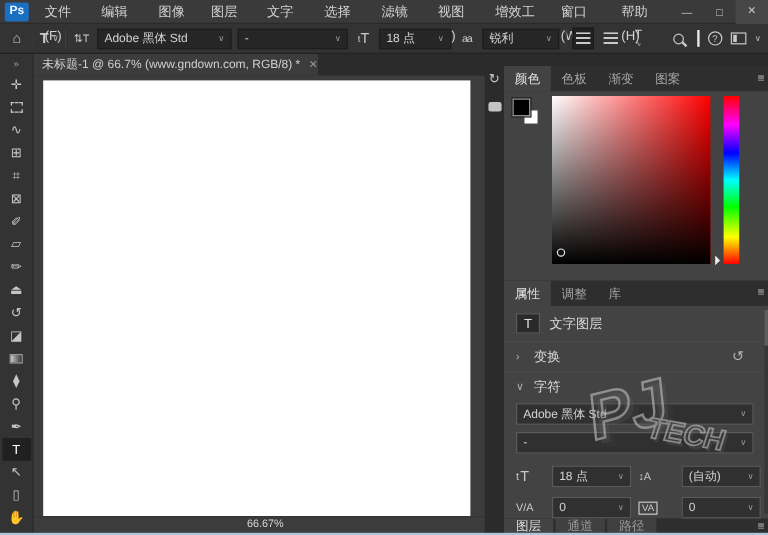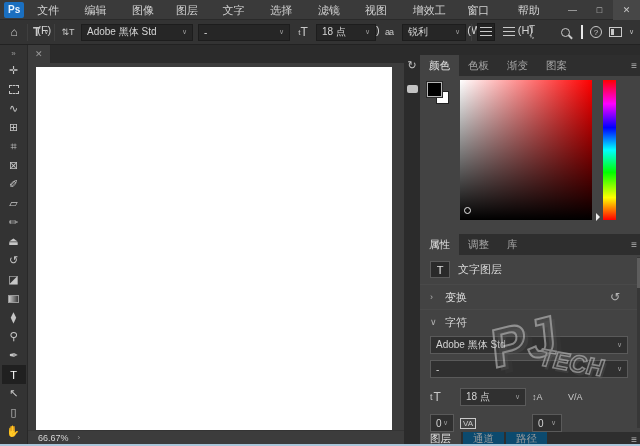--- a/index.html
+++ b/index.html
@@ -47,21 +47,21 @@
   .tool.active{ background:#202020; color:#fff; }
   .tool .dash-box{ width:10px; height:9px; border:1px dashed #c6c6c6;}
   .tool .grad-box{ width:11px; height:8px; background:linear-gradient(to right,#c9c9c9,#3a3a3a); border:1px solid #9a9a9a;}
   
   .centercol{ flex:1; display:flex; flex-direction:column; min-width:0;}
   .tabbar{ height:18px; background:#2b2b2b; display:flex; font-size:10px;}
   .doc-tab{ max-width:238px; background:#3c3c3c; color:#cfcfcf; display:flex; align-items:center; padding:0 7px; gap:7px; white-space:nowrap; overflow:hidden; border-right:1px solid #2a2a2a;}
   .doc-tab .x{ color:#9a9a9a; font-size:9px;}
   .canvas-zone{ flex:1; position:relative; background:#3c3c3c;}
   .canvas{ position:absolute; left:8px; top:4px; right:12px; bottom:0; background:#ffffff; }
-  .statusbar{ height:14px; background:#3c3c3c; border-top:1px solid #343434; display:flex; align-items:center; gap:9px; font-size:9px; color:#b8b8b8; padding-left:10px;}
+  .statusbar{ height:14px; background:#3c3c3c; border-top:1px solid #343434; display:flex; align-items:center; gap:9px; font-size:9px; color:#b8b8b8; padding-left:10px;flex-direction:column;}
   .statusbar .zoomv{ color:#d6d6d6;}
   .statusbar .chv{ font-size:8px; color:#9a9a9a;}
   
   .rightcol{ width:236px; background:#2b2b2b; display:flex;}
   .dockstrip{ width:22px; display:flex; flex-direction:column; align-items:center; padding-top:12px; gap:8px;}
   .dock-ic{ width:16px; height:16px; display:flex; align-items:center; justify-content:center; color:#c3c3c3; font-size:11px;}
   .bubble{ width:11px; height:8px; background:#c3c3c3; border-radius:2px; position:relative;}
   .bubble::after{ content:''; position:absolute; left:2px; bottom:-3px; border:3px solid transparent; border-top-color:#c3c3c3; border-left-width:2px; border-right-width:2px;}
   .panelstack{ flex:1; display:flex; flex-direction:column; }
   .panel-header{ height:21px; background:#2e2e2e; display:flex; align-items:stretch; font-size:10.5px;}
@@ -94,21 +94,21 @@
   .char-font{ margin:2px 16px 0 10px;}
   .char-style{ margin:6px 16px 0 10px;}
   .char-grid{ display:grid; grid-template-columns:24px 66px 30px 66px; column-gap:6px; row-gap:8px; padding:10px 10px 0 10px; align-items:center;}
   .cicon{ color:#c9c9c9; font-size:9px; display:flex; align-items:center; justify-content:flex-start; gap:1px;}
   .cicon b{ font-weight:normal; font-size:12px;}
   .va-box{ border:1px solid #c9c9c9; padding:0 2px; font-size:8px;}
   .pscroll{ position:absolute; right:2px; top:23px; bottom:4px; width:5px; background:#373737;}
   .pscroll .thumb{ position:absolute; top:1px; left:0; right:0; height:30px; background:#5d5d5d;}
   
   .bottombar{ height:20px; background:#2e2e2e; display:flex; align-items:stretch; font-size:10.5px;}
-  .btab{ padding:0 10px; display:flex; align-items:center; color:#9a9a9a; background:#0c4a6e; margin-right:2px;}
+  .btab{ padding:0 10px; display:flex; align-items:center; color:#9a9a9a; background:#404040; margin-right:2px;}
   .btab.active{ background:#434343; color:#dedede;}
   .bottom-edge{ position:absolute; left:0; right:0; bottom:0; height:2px; background:#a9c6da;}
   
   .watermark{ position:absolute; right:-6px; bottom:8px; width:185px; height:130px; pointer-events:none; transform:rotate(-14deg); opacity:.62;}
   .wm-main{ font-size:54px; font-weight:bold; color:rgba(120,120,120,0.18);
       -webkit-text-stroke:2px #bfbfbf; text-shadow:4px 4px 0 rgba(90,90,90,.55), 8px 8px 0 rgba(70,70,70,.35);
       transform:skewX(-8deg); line-height:1; padding-left:38px;}
   .wm-sub{ font-size:24px; font-weight:bold; color:rgba(120,120,120,0.18);
       -webkit-text-stroke:1.5px #bfbfbf; text-shadow:3px 3px 0 rgba(90,90,90,.5);
       transform:rotate(24deg) skewX(-8deg); line-height:1; margin:2px 0 0 78px;}
@@ -251,20 +251,21 @@
           <span>▯</span>
         </div>
       <div class="tool">
           <span>✋</span>
         </div>
     </div>
 
     <div class="centercol">
       <div class="tabbar">
         <div class="doc-tab">
+          <span>未标题-1 @ 66.7% (www.gndown.com, RGB/8) *</span>
           <span class="x">✕</span>
         </div>
       </div>
       <div class="canvas-zone">
         <div class="canvas"></div>
       </div>
       <div class="statusbar">
         <span class="zoomv">66.67%</span>
         <span class="chv">›</span>
       </div>
@@ -336,20 +337,24 @@
           <div class="char-grid">
             <span class="cicon">
                 <span>t</span>
                 <b>T</b>
               </span>
             <div class="psel">
               <span>18 点</span>
               <span class="chev">∨</span>
             </div>
             <span class="cicon">↕A</span>
+            <div class="psel">
+              <span>(自动)</span>
+              <span class="chev">∨</span>
+            </div>
             <span class="cicon">V/A</span>
             <div class="psel">
               <span>0</span>
               <span class="chev">∨</span>
             </div>
             <span class="cicon">
                 <span class="va-box">VA</span>
               </span>
             <div class="psel">
               <span>0</span>

